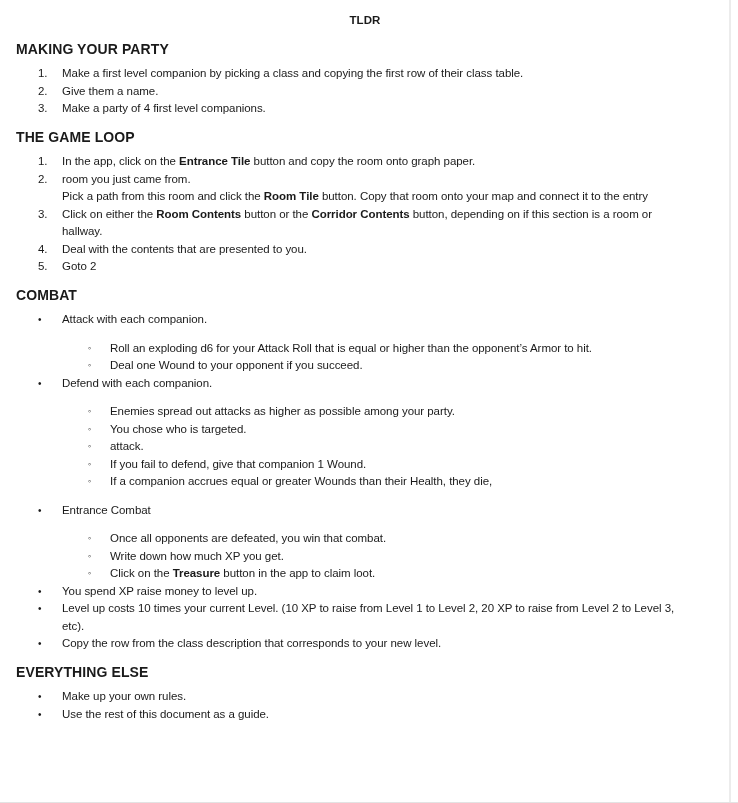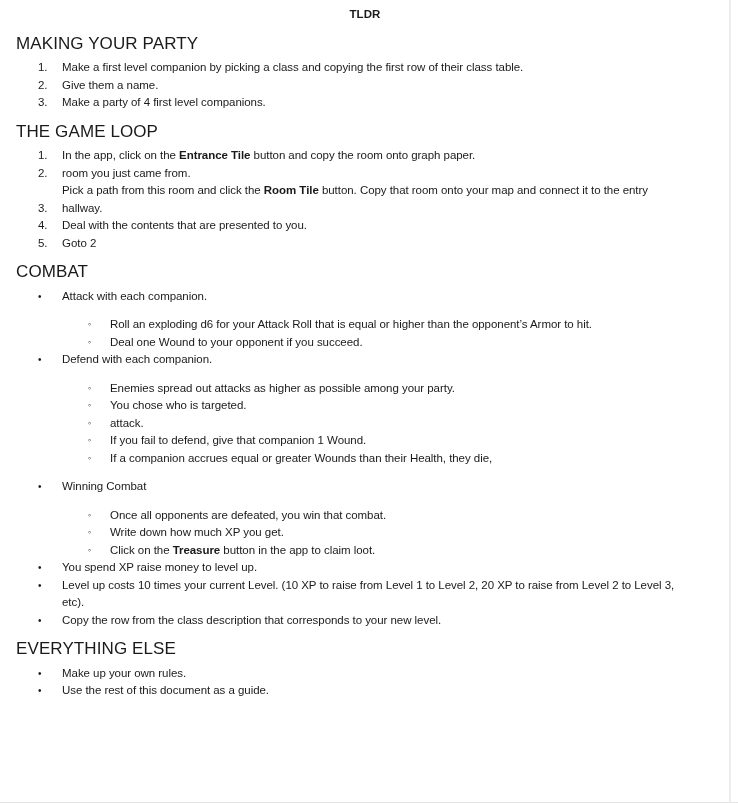--- a/index.html
+++ b/index.html
@@ -8,21 +8,21 @@
     height: 803px;
     background: #ffffff;
     font-family: "Liberation Sans", sans-serif;
     color: #1a1a1a;
     position: relative;
     overflow: hidden;
   }
   .page {
     position: absolute;
     inset: 0;
-    padding-top: 6px;
+    padding-top: 12px;
     box-sizing: border-box;
   }
   .edge-line {
     position: absolute;
     top: 0;
     left: 729px;
     width: 2px;
     height: 803px;
     background: #ececec;
   }
@@ -36,22 +36,22 @@
   }
   .title {
     width: 730px;
     text-align: center;
     font-weight: bold;
     font-size: 11.5px;
     line-height: 17.5px;
     letter-spacing: 0.1px;
   }
   .heading {
-    font-weight: normal;
-    font-size: 17px;
+    font-weight: bold;
+    font-size: 14px;
     line-height: 17.5px;
     margin: 11px 0 7px 16px;
     letter-spacing: 0.1px;
     white-space: nowrap;
   }
   .item {
     position: relative;
     font-size: 11.5px;
     line-height: 17.5px;
     letter-spacing: -0.05px;
@@ -95,20 +95,21 @@
         <span class="marker mn">1.</span>
         <div class="line"><span>In the app, click on the </span><span class="b">Entrance Tile</span><span> button and copy the room onto graph paper.</span></div>
       </div>
       <div class="item l1">
         <span class="marker mn">2.</span>
         <div class="line"><span>room you just came from.</span></div>
         <div class="line"><span>Pick a path from this room and click the </span><span class="b">Room Tile</span><span> button. Copy that room onto your map and connect it to the entry</span></div>
       </div>
       <div class="item l1">
         <span class="marker mn">3.</span>
+        <div class="line"><span>Click on either the </span><span class="b">Room Contents</span><span> button or the </span><span class="b">Corridor Contents</span><span> button, depending on if this section is a room or</span></div>
         <div class="line"><span>hallway.</span></div>
       </div>
       <div class="item l1">
         <span class="marker mn">4.</span>
         <div class="line"><span>Deal with the contents that are presented to you.</span></div>
       </div>
       <div class="item l1">
         <span class="marker mn">5.</span>
         <div class="line"><span>Goto 2</span></div>
       </div>
@@ -144,21 +145,21 @@
       <div class="item l2">
         <span class="marker m2">◦</span>
         <div class="line"><span>If you fail to defend, give that companion 1 Wound.</span></div>
       </div>
       <div class="item l2">
         <span class="marker m2">◦</span>
         <div class="line"><span>If a companion accrues equal or greater Wounds than their Health, they die,</span></div>
       </div>
       <div class="item l1 gap">
         <span class="marker m1">•</span>
-        <div class="line"><span>Winning Combat</span></div>
+        <div class="line"><span>Entrance Combat</span></div>
       </div>
       <div class="item l2 gap">
         <span class="marker m2">◦</span>
         <div class="line"><span>Once all opponents are defeated, you win that combat.</span></div>
       </div>
       <div class="item l2">
         <span class="marker m2">◦</span>
         <div class="line"><span>Write down how much XP you get.</span></div>
       </div>
       <div class="item l2">

